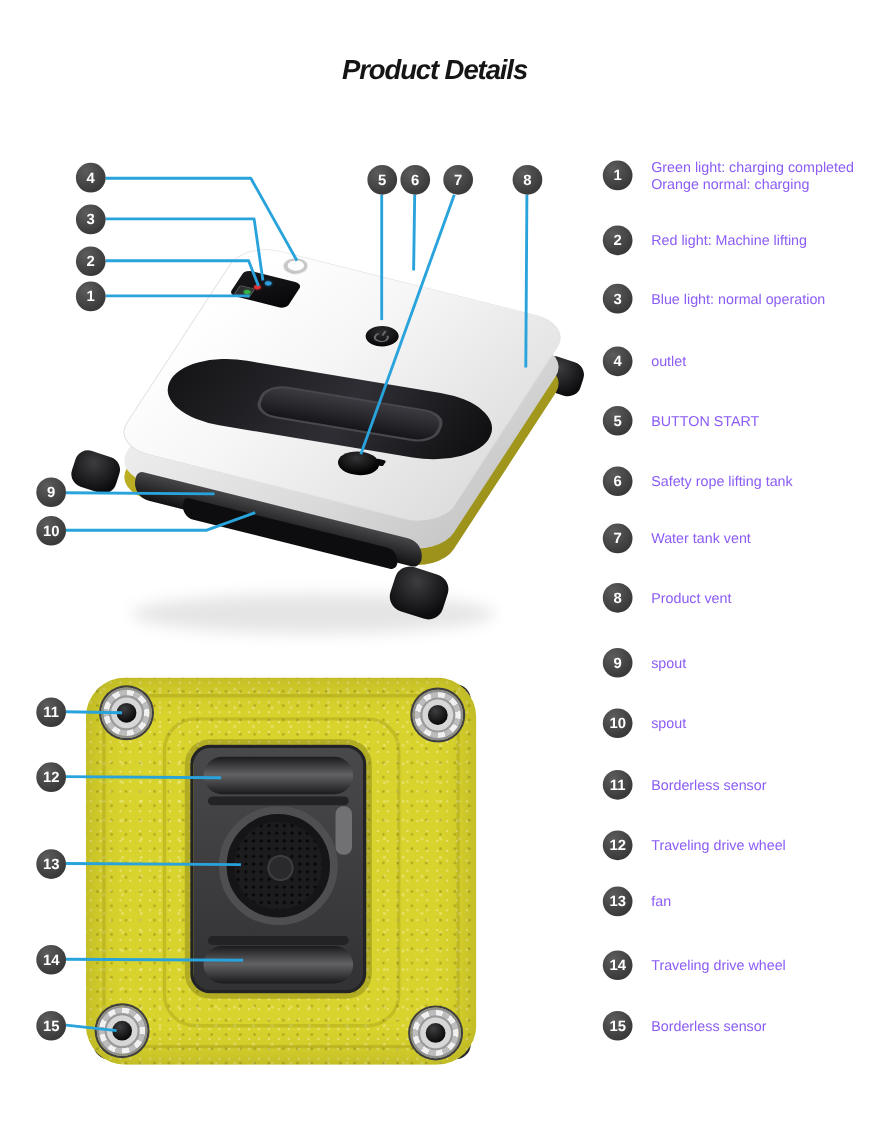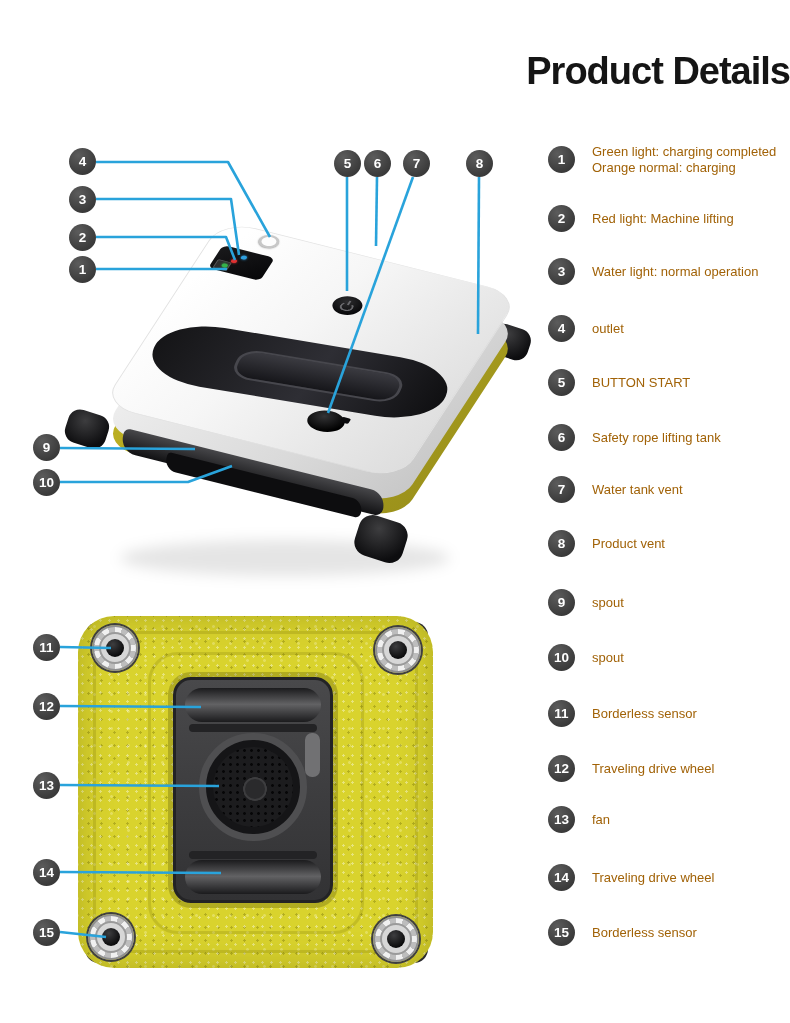--- a/index.html
+++ b/index.html
@@ -1,32 +1,32 @@
 <!DOCTYPE html>
 <html style="--accent-blue: #29a3db; --badge-bg: #3a3a3a; --led-green: #35b24a; --led-red: #e03131; --led-blue: #2f9fe0; --pad-yellow: #d9d32d;"><head>
 <meta charset="utf-8">
 <style>
   html,body{margin:0;padding:0;background:#fff;}
   #page{position:relative;width:790px;height:1023px;background:#fff;overflow:hidden;
         font-family:"Liberation Sans","DejaVu Sans",sans-serif;}
   
-  .title{position:absolute;left:0;top:50px;width:790px;text-align:right;
-         font-size:38px;font-weight:bold;letter-spacing:-1px;color:#151515;}
+  .title{position:absolute;left:0;top:50px;width:790px;text-align:center;
+         font-size:25px;font-weight:bold;letter-spacing:-1px;color:#151515;font-style:italic;}
   
   .badge{position:absolute;width:27px;height:27px;border-radius:50%;
          background:radial-gradient(circle at 35% 28%,#5c5c5c,var(--badge-bg,#3a3a3a) 72%);
          color:#fff;font-size:13.5px;font-weight:bold;display:flex;align-items:center;
          justify-content:center;z-index:11;}
   
   svg.lines{position:absolute;left:0;top:0;z-index:10;pointer-events:none;}
   .leader{fill:none;stroke:var(--accent-blue,#29a3db);stroke-width:2.6;stroke-linejoin:round;}
   
   .lrow{position:absolute;left:548px;display:flex;align-items:center;gap:17px;height:27px;}
   .lrow .badge{position:static;flex:0 0 27px;}
-  .ltext{font-size:13px;line-height:16px;color:#a16207;white-space:nowrap;}
+  .ltext{font-size:13px;line-height:16px;color:#8b5cf6;white-space:nowrap;}
   .ltext span{display:block;}
   
   .iso{position:absolute;width:320px;height:320px;border-radius:36px;
        transform-origin:0 0;transform:scaleY(.62) rotate(22deg);}
   .rt-top{left:222px;top:220px;z-index:4;
           background:linear-gradient(105deg,#ffffff 8%,#f6f6f6 42%,#e9e9e9 72%,#dddddd 100%);
           border:1px solid #e2e2e2;}
   .rt-side{left:222px;top:247px;z-index:3;
            background:linear-gradient(105deg,#f4f4f4,#dadada 65%,#c7c7c7);}
   .rt-padlayer{left:222px;top:262px;z-index:2;
@@ -207,21 +207,21 @@
   </div>
   <div class="lrow" style="top:205px;">
     <div class="badge">2</div>
     <div class="ltext">
         <span>Red light: Machine lifting</span>
       </div>
   </div>
   <div class="lrow" style="top:258px;">
     <div class="badge">3</div>
     <div class="ltext">
-        <span>Water light: normal operation</span>
+        <span>Blue light: normal operation</span>
       </div>
   </div>
   <div class="lrow" style="top:315px;">
     <div class="badge">4</div>
     <div class="ltext">
         <span>outlet</span>
       </div>
   </div>
   <div class="lrow" style="top:369px;">
     <div class="badge">5</div>

